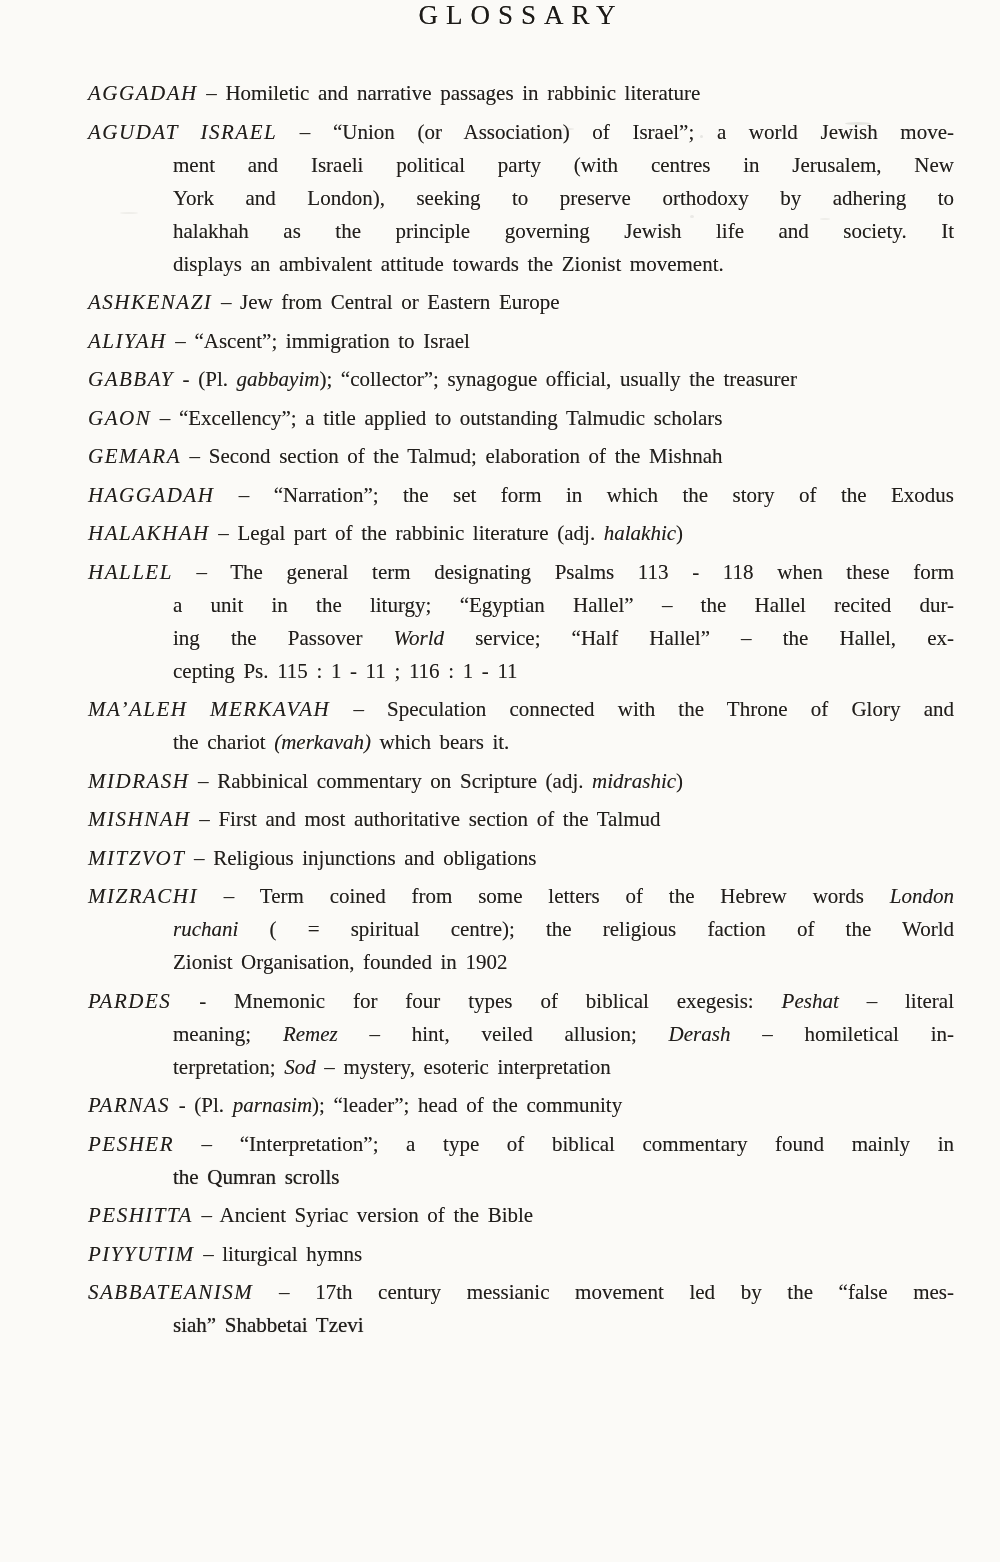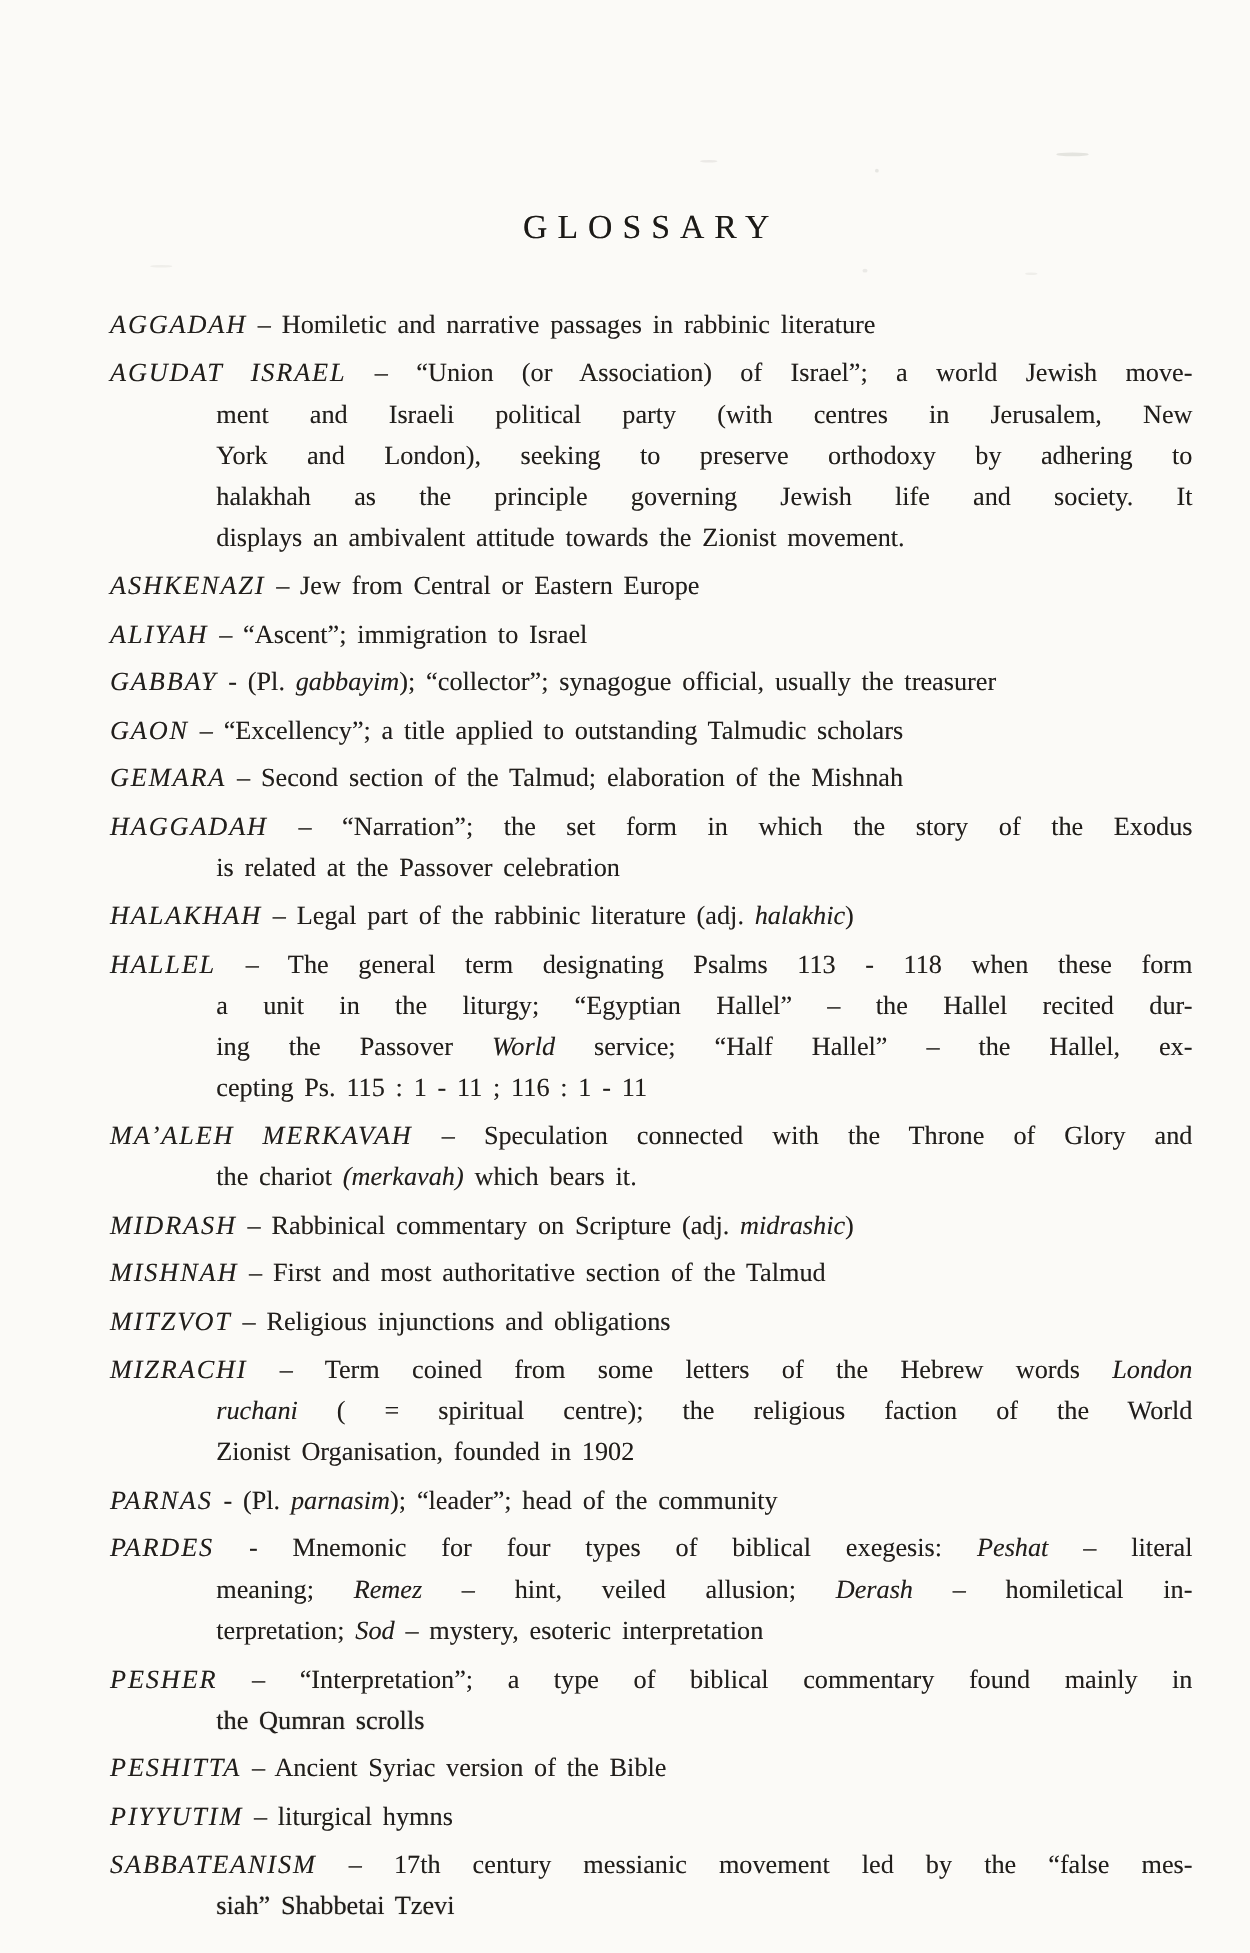--- a/index.html
+++ b/index.html
@@ -8,21 +8,20 @@
     height: 1562px;
     background: #fbfaf7;
     overflow: hidden;
     position: relative;
     font-family: "Liberation Serif", "DejaVu Serif", serif;
     color: #211e1b;
   }
   .page {
     position: absolute;
     inset: 0;
-    padding-top: 166px;
     box-sizing: border-box;
   }
   .content {
     margin-left: 88px;
     width: 866px;
   }
   .title {
     text-align: center;
     font-size: 27px;
     line-height: 30px;
@@ -103,21 +102,20 @@
           <div class="line"><span class="term">GABBAY</span><span class="dash"> - </span>(Pl. <i>gabbayim</i>); “collector”; synagogue official, usually the treasurer</div>
         </div>
         <div class="entry">
           <div class="line"><span class="term">GAON</span><span class="dash"> – </span>“Excellency”; a title applied to outstanding Talmudic scholars</div>
         </div>
         <div class="entry">
           <div class="line"><span class="term">GEMARA</span><span class="dash"> – </span>Second section of the Talmud; elaboration of the Mishnah</div>
         </div>
         <div class="entry">
           <div class="line just"><span class="term">HAGGADAH</span><span class="dash"> – </span>“Narration”; the set form in which the story of the Exodus</div>
-          <div class="line cont">is related at the Passover celebration</div>
         </div>
         <div class="entry">
           <div class="line"><span class="term">HALAKHAH</span><span class="dash"> – </span>Legal part of the rabbinic literature (adj. <i>halakhic</i>)</div>
         </div>
         <div class="entry">
           <div class="line just"><span class="term">HALLEL</span><span class="dash"> – </span>The general term designating Psalms 113 - 118 when these form</div>
           <div class="line cont just">a unit in the liturgy; “Egyptian Hallel” – the Hallel recited dur-</div>
           <div class="line cont just">ing the Passover <i>World</i> service; “Half Hallel” – the Hallel, ex-</div>
           <div class="line cont">cepting Ps. 115 : 1 - 11 ;  116 : 1 - 11</div>
         </div>
@@ -133,26 +131,26 @@
         </div>
         <div class="entry">
           <div class="line"><span class="term">MITZVOT</span><span class="dash"> – </span>Religious injunctions and obligations</div>
         </div>
         <div class="entry">
           <div class="line just"><span class="term">MIZRACHI</span><span class="dash"> – </span>Term coined from some letters of the Hebrew words <i>London</i></div>
           <div class="line cont just"><i>ruchani</i> ( = spiritual centre);  the religious faction of the World</div>
           <div class="line cont">Zionist Organisation, founded in 1902</div>
         </div>
         <div class="entry">
-          <div class="line"><span class="term">PARNAS</span><span class="dash"> - </span>(Pl. <i>parnasim</i>); “leader”; head of the community</div>
-        </div>
-        <div class="entry">
           <div class="line just"><span class="term">PARDES</span><span class="dash"> - </span>Mnemonic for four types of biblical exegesis: <i>Peshat</i> – literal</div>
           <div class="line cont just">meaning; <i>Remez</i> – hint, veiled allusion; <i>Derash</i> – homiletical in-</div>
           <div class="line cont">terpretation; <i>Sod</i> – mystery, esoteric interpretation</div>
+        </div>
+        <div class="entry">
+          <div class="line"><span class="term">PARNAS</span><span class="dash"> - </span>(Pl. <i>parnasim</i>); “leader”; head of the community</div>
         </div>
         <div class="entry">
           <div class="line just"><span class="term">PESHER</span><span class="dash"> – </span>“Interpretation”; a type of biblical commentary found mainly in</div>
           <div class="line cont heavy">the Qumran scrolls</div>
         </div>
         <div class="entry">
           <div class="line"><span class="term">PESHITTA</span><span class="dash"> – </span>Ancient Syriac version of the Bible</div>
         </div>
         <div class="entry">
           <div class="line"><span class="term">PIYYUTIM</span><span class="dash"> – </span>liturgical hymns</div>

